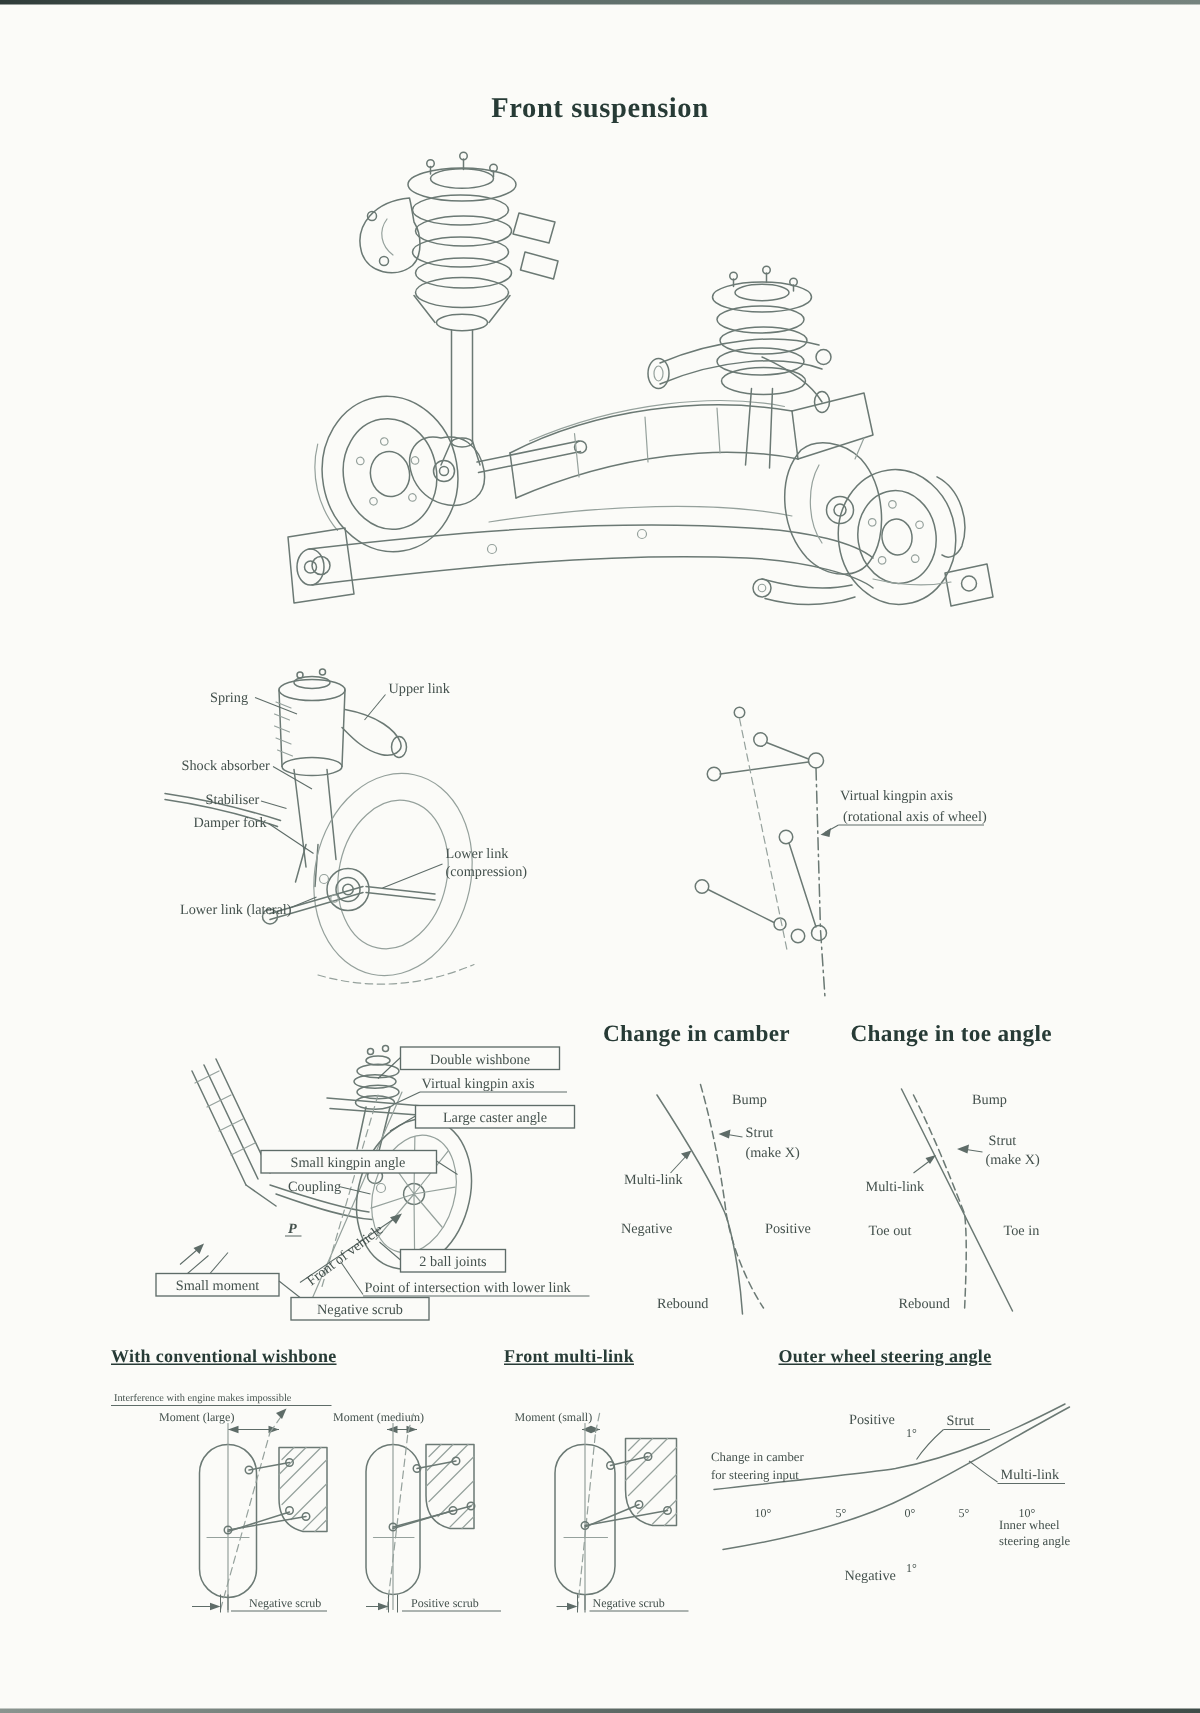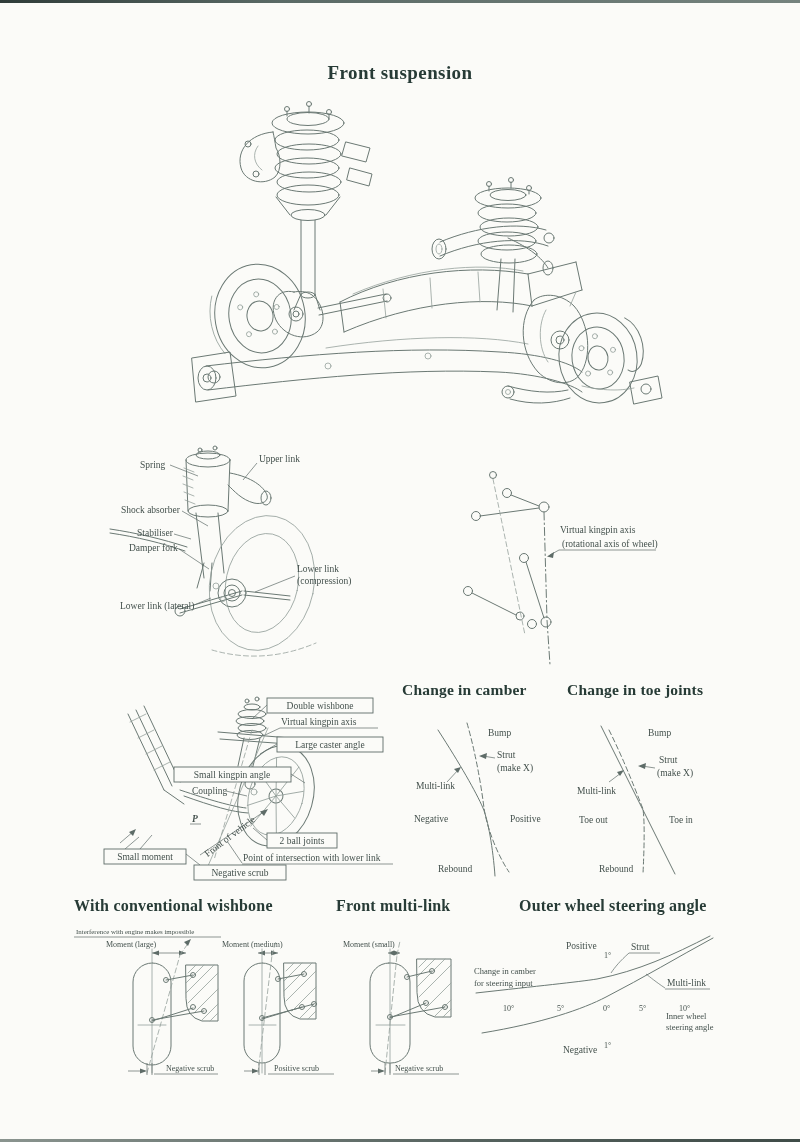--- a/index.html
+++ b/index.html
@@ -5,21 +5,21 @@
   html,body{margin:0;padding:0;}
   body{width:800px;height:1142px;position:relative;overflow:hidden;
        background:#fbfbf8;font-family:"Liberation Serif",serif;color:#2b3f3b;}
   .edge-top{position:absolute;top:0;left:0;right:0;height:3px;
        background:linear-gradient(90deg,#2f3c39,#5a6a66 35%,#75837e);}
   .edge-bottom{position:absolute;bottom:0;left:0;right:0;height:3px;
        background:linear-gradient(90deg,#8a948f,#55625e 60%,#3f4c48);}
   .title{position:absolute;top:62px;left:0;width:800px;text-align:center;
        font-weight:700;font-size:19px;letter-spacing:.4px;color:#273b36;}
   .h{position:absolute;font-weight:700;color:#273b36;letter-spacing:.2px;}
-  .h15{font-size:15.5px;} .h16{font-size:16px;}
+  .h15{font-size:15.5px;} .h16{font-size:12px;text-decoration:underline;}
   svg{position:absolute;overflow:visible;}
   svg text{font-family:"Liberation Serif",serif;fill:#44514d;}
   .t9{font-size:9.5px;} .t85{font-size:8.5px;} .t8{font-size:8px;} .t7{font-size:6.9px;}
   .ln{stroke:#6b7974;stroke-width:1;fill:none;stroke-linecap:round;stroke-linejoin:round;}
   .lt{stroke:#95a19c;stroke-width:.8;fill:none;stroke-linecap:round;}
   .ld{stroke:#5e6c68;stroke-width:.7;fill:none;}
   .dash{stroke-dasharray:5 3;}
   .dd{stroke-dasharray:8 3 1.5 3;}
   .box{fill:#fbfbf8;stroke:#5e6c68;stroke-width:.9;}
   .ah{fill:#5e6c68;stroke:none;}
@@ -226,21 +226,21 @@
   <g>
     <text class="t9" x="120" y="71">Virtual kingpin axis</text>
     <text class="t9" x="122" y="85">(rotational axis of wheel)</text>
     <line class="ld" x1="119" y1="88" x2="216" y2="88"></line>
     <line class="ld" x1="119" y1="88" x2="110" y2="93"></line>
     <polygon class="ah" points="107,94.5 114,90 113,96"></polygon>
   </g>
 </svg>
 
 <div class="h h15" style="left:402px;top:681px">Change in camber</div>
-<div class="h h15" style="left:567px;top:681px">Change in toe joints</div>
+<div class="h h15" style="left:567px;top:681px">Change in toe angle</div>
 
 <svg style="left:100px;top:692px" width="297" height="200" viewBox="0 0 297 200">
   <g>
     <ellipse class="ln" cx="152" cy="15" rx="8" ry="3"></ellipse>
     <circle class="ln" cx="147" cy="9" r="2"></circle>
       <circle class="ln" cx="157" cy="7" r="2"></circle>
     <ellipse class="ln" cx="152" cy="22" rx="14" ry="4.5"></ellipse>
     <ellipse class="ln" cx="150" cy="29" rx="14" ry="4.5"></ellipse>
     <ellipse class="ln" cx="152" cy="36" rx="14" ry="4.5"></ellipse>
     <ellipse class="ln" cx="150" cy="43" rx="13" ry="4.5"></ellipse>

